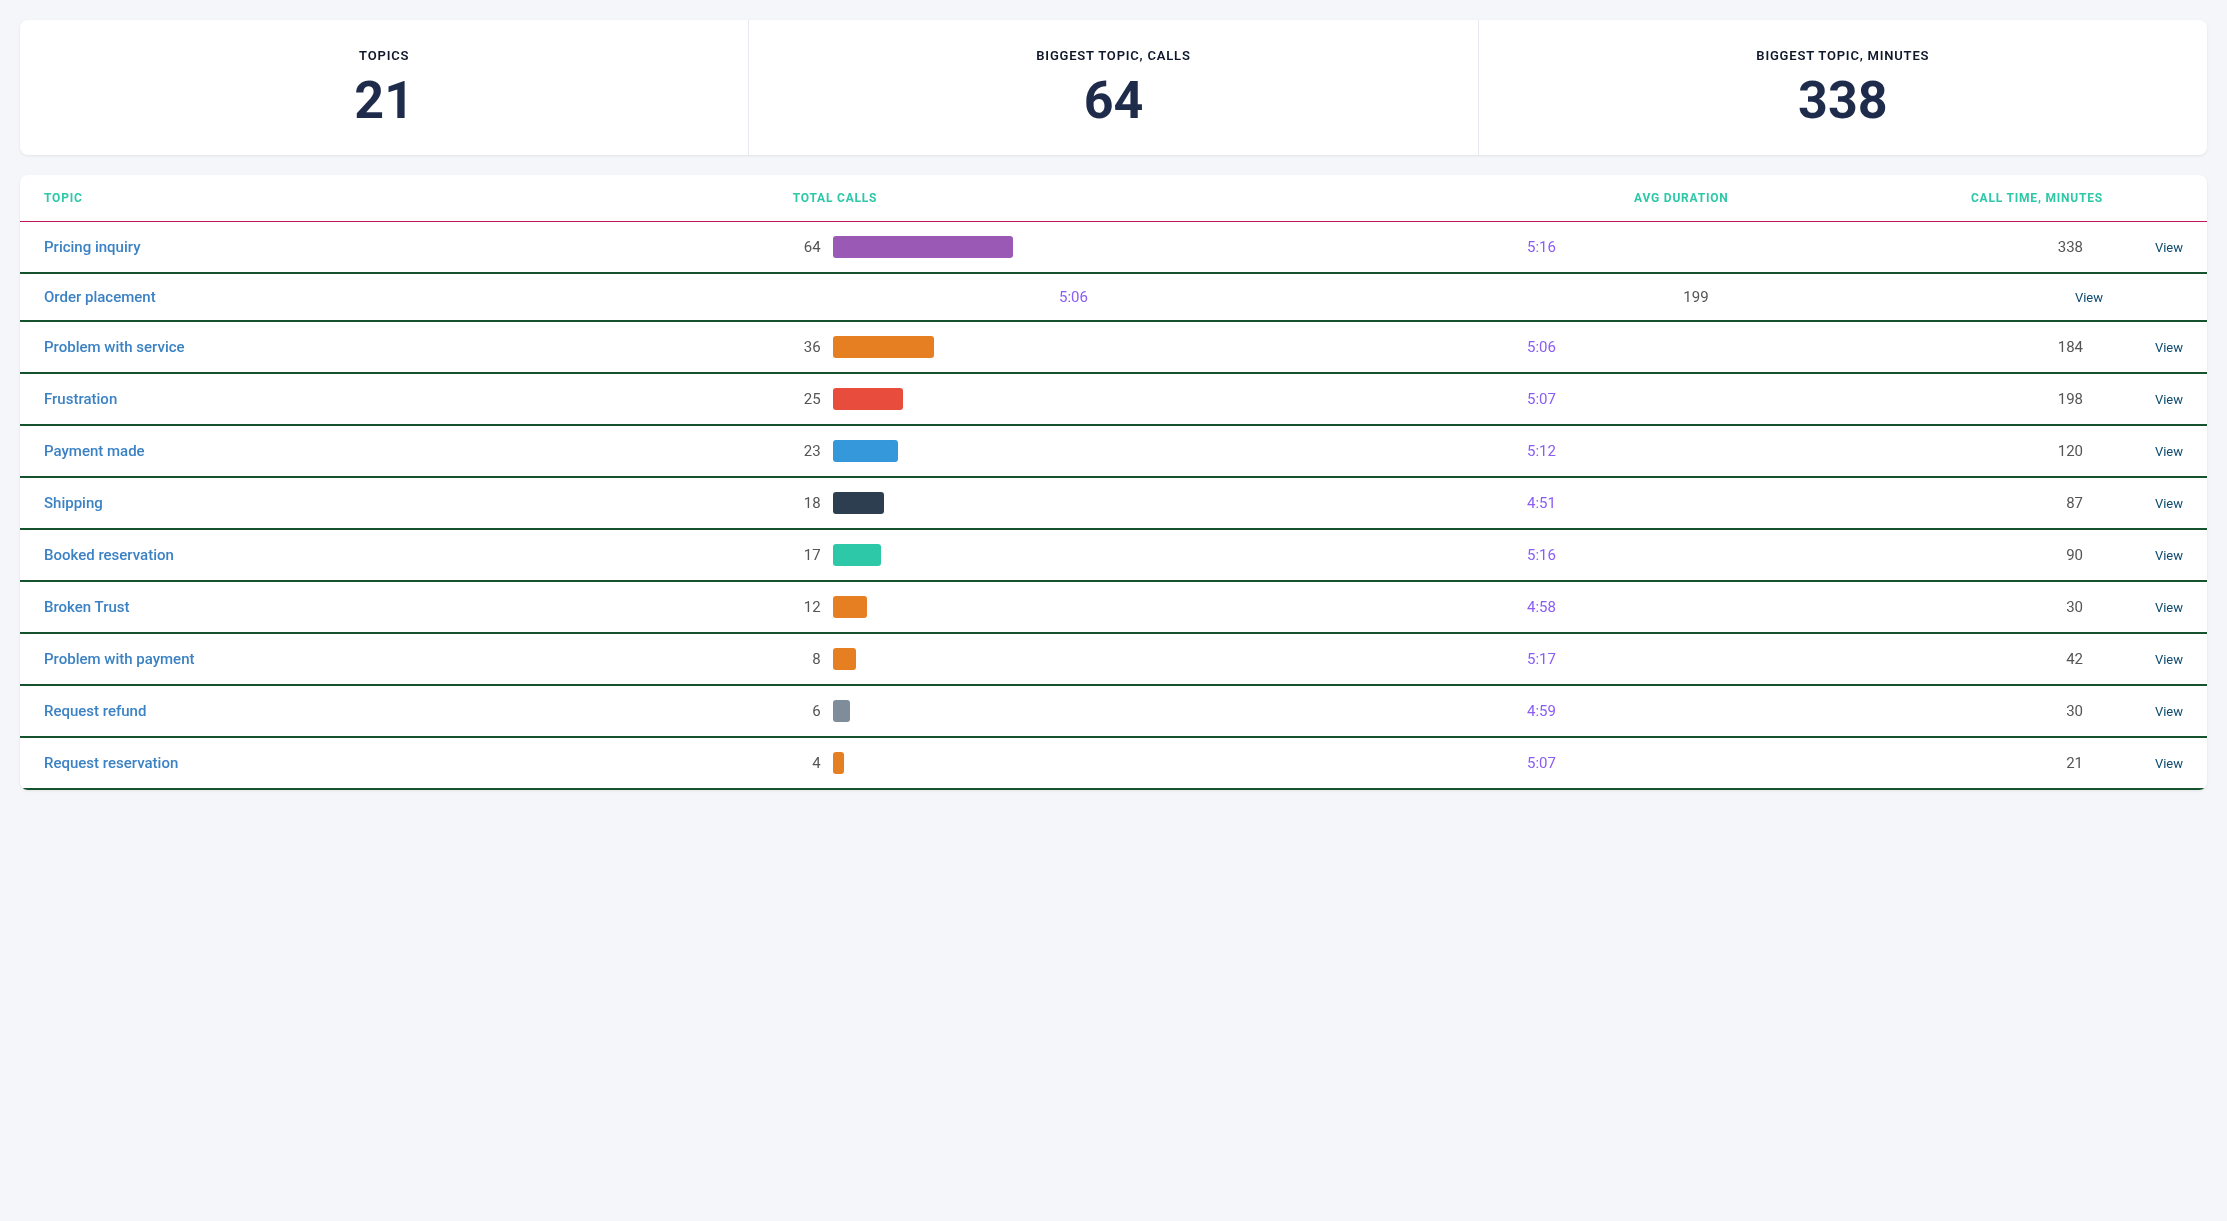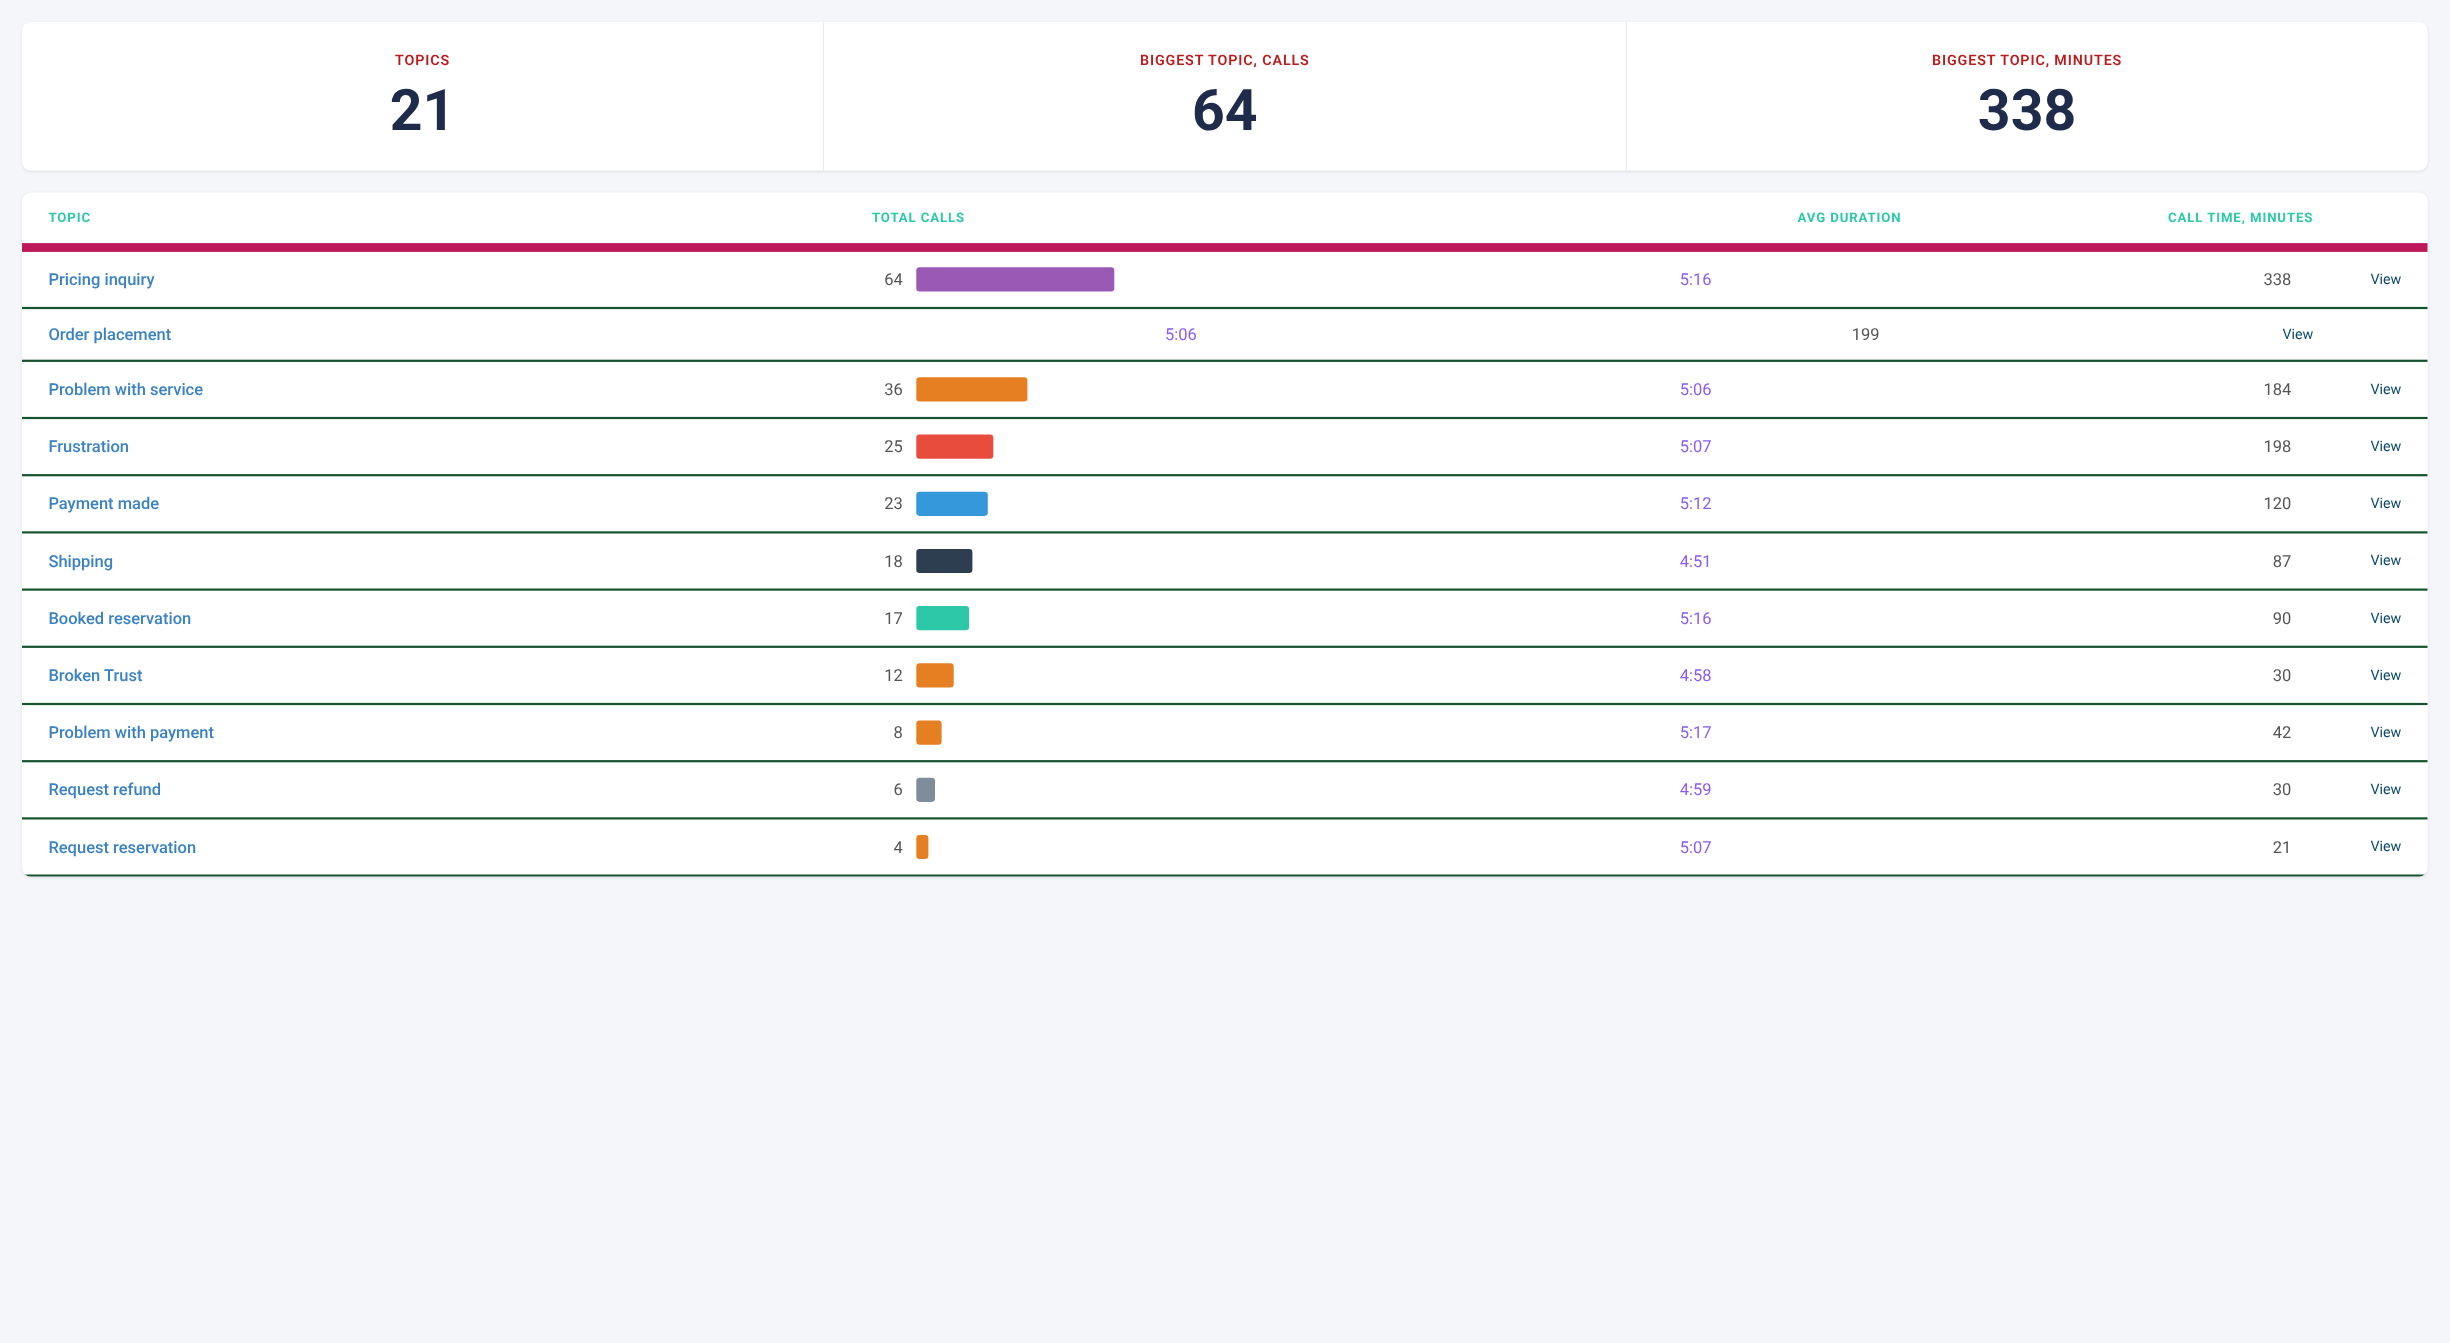--- a/index.html
+++ b/index.html
@@ -32,21 +32,21 @@
       border-right: 1px solid #e8eaf0;
     }
 
     .stat-card:last-child {
       border-right: none;
     }
 
     .stat-label {
       font-size: 13px;
       font-weight: 600;
-      color: #b91c1c;
+      color: #0f172a;
       letter-spacing: 0.8px;
       text-transform: uppercase;
       margin-bottom: 12px;
     }
 
     .stat-value {
       font-size: 52px;
       font-weight: 700;
       color: #1e2b4a;
       line-height: 1;
@@ -57,21 +57,21 @@
       background: #fff;
       border-radius: 8px;
       box-shadow: 0 1px 3px rgba(0,0,0,0.08);
       overflow: hidden;
     }
 
     .table-header {
       display: grid;
       grid-template-columns: 2fr 1.5fr 1fr 1fr 80px;
       padding: 16px 24px;
-      border-bottom: 8px solid #be185d;
+      border-bottom: 1px solid #be185d;
       align-items: center;
     }
 
     .col-header {
       font-size: 12px;
       font-weight: 700;
       color: #2dc8a8;
       letter-spacing: 0.8px;
       text-transform: uppercase;
     }

